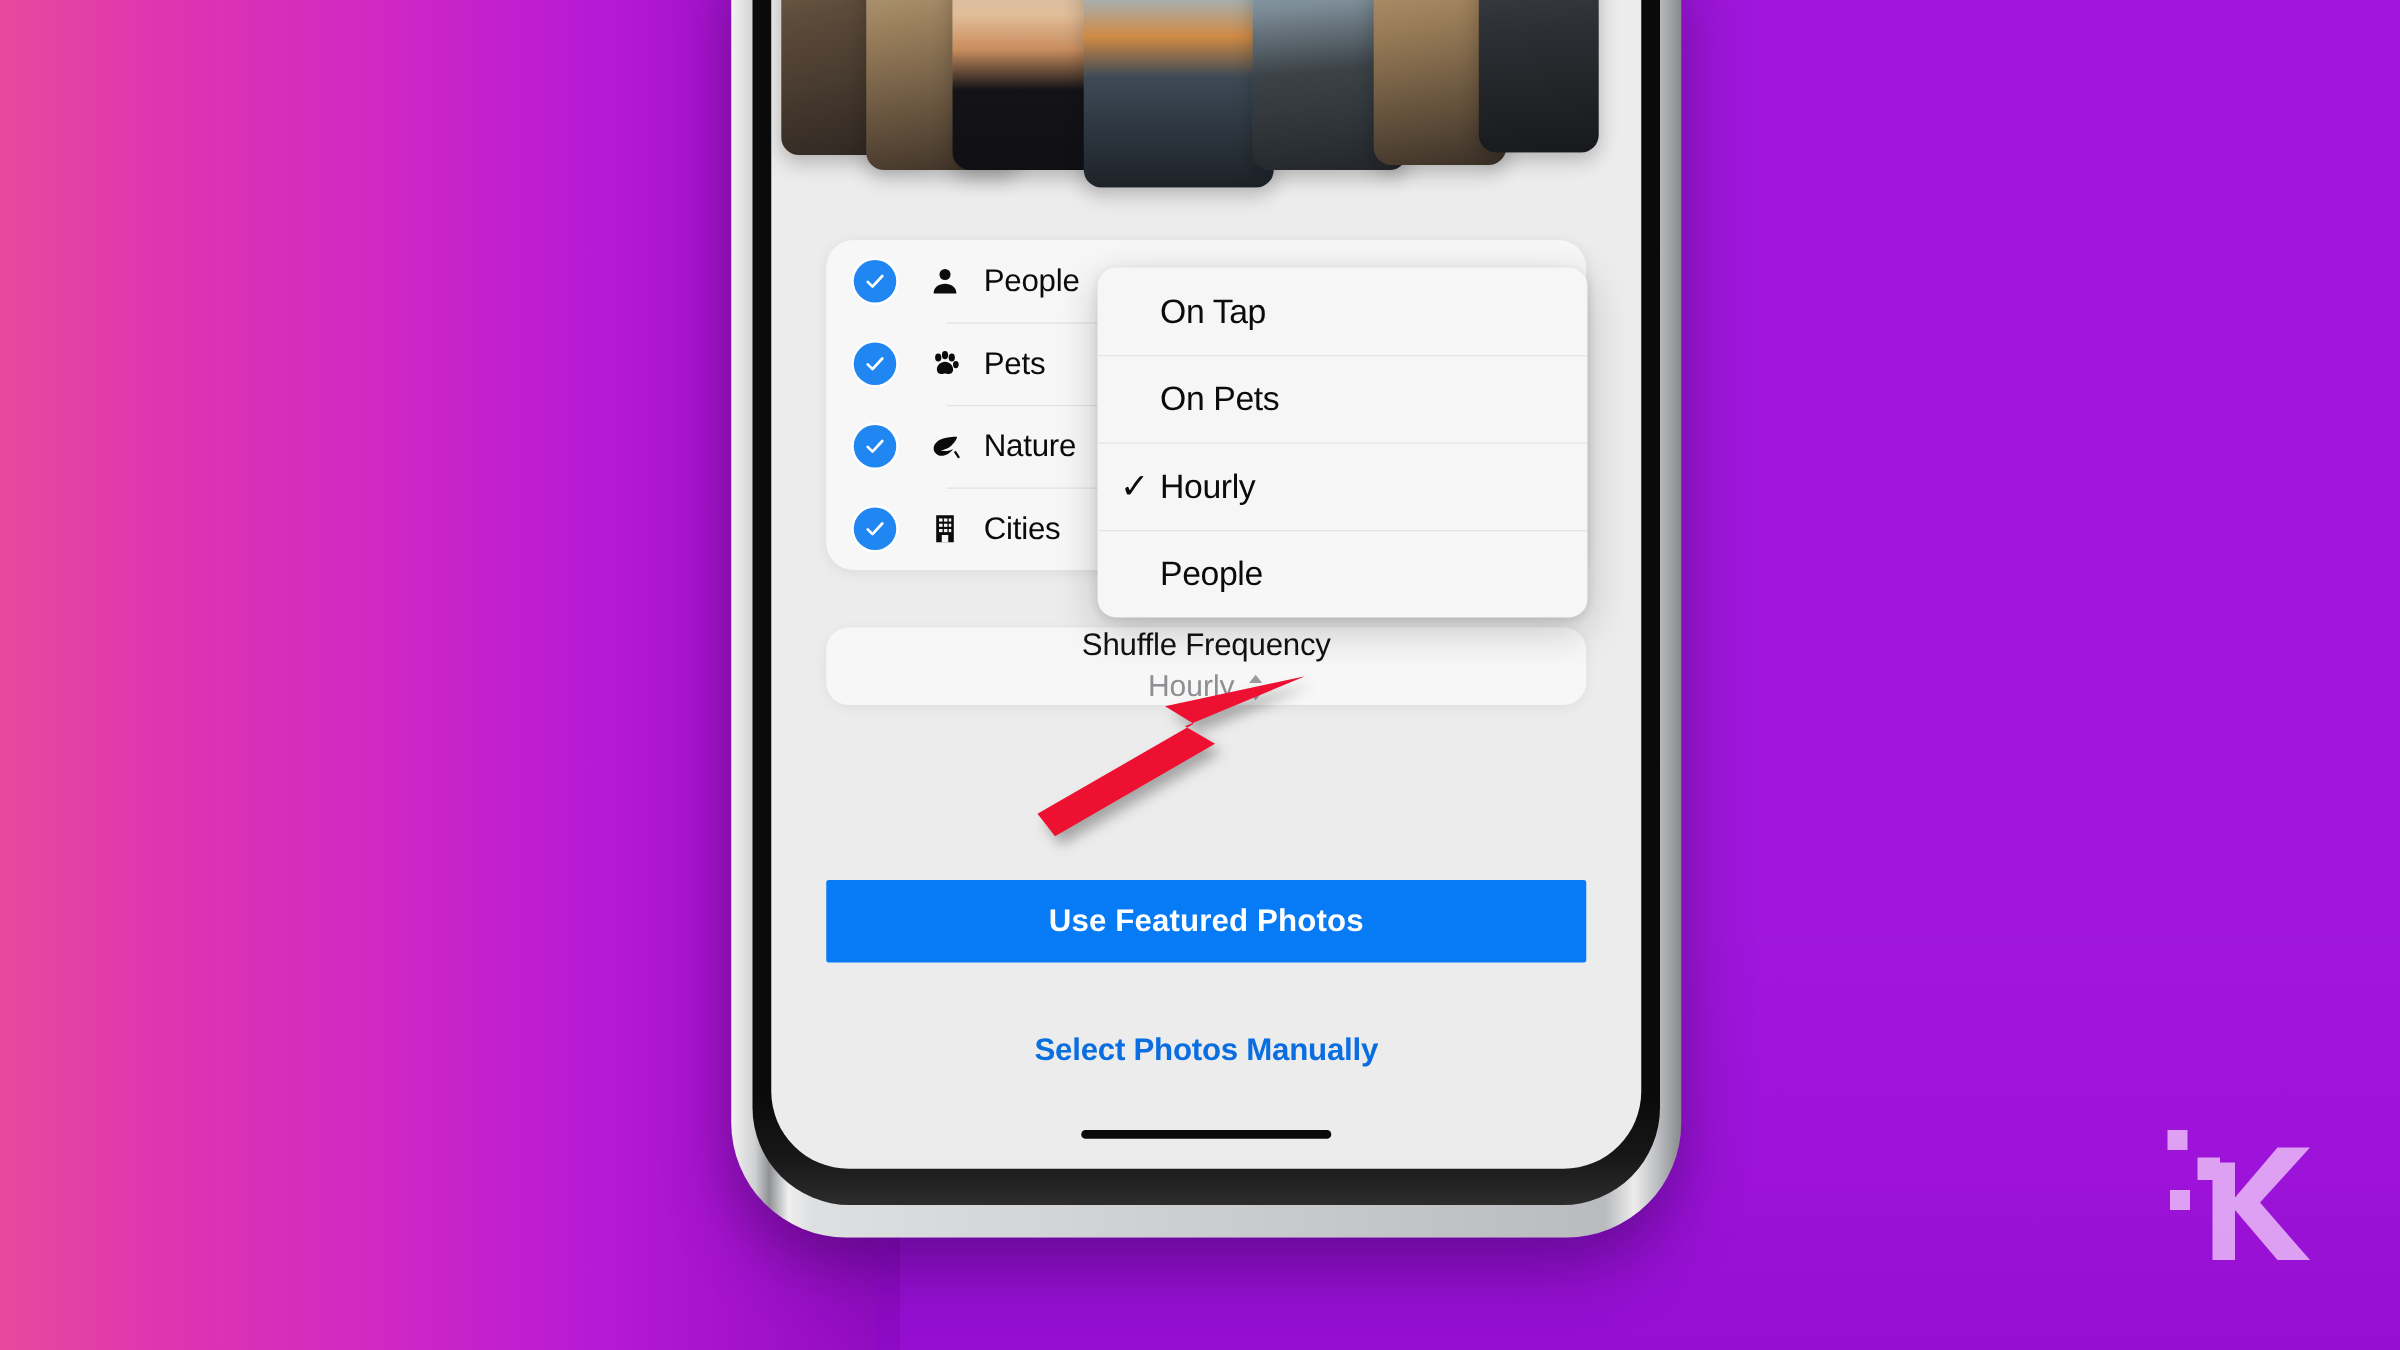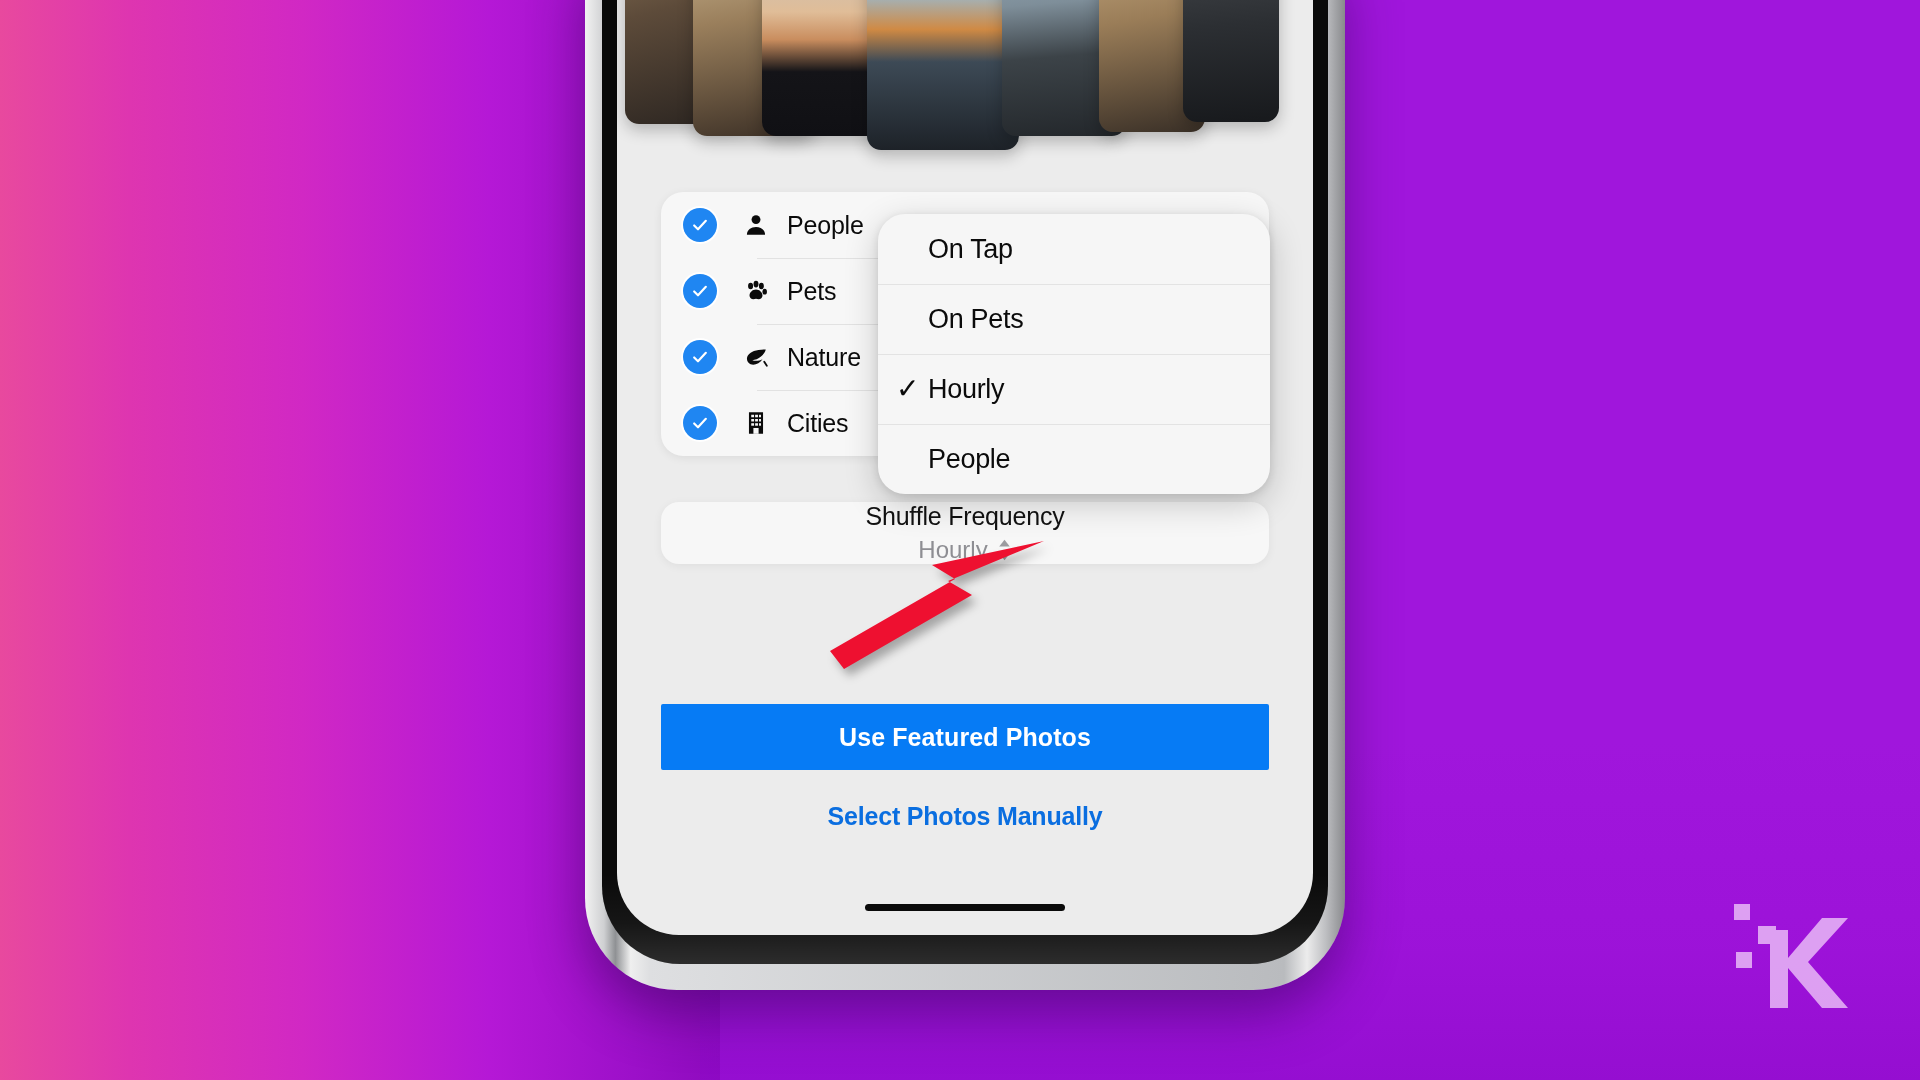--- a/index.html
+++ b/index.html
@@ -126,21 +126,21 @@
     font-size:24px; color:#8e8e93;
   }
   #shuffle-chevrons{ width:15px; height:24px; }
 
   
   #dropdown{
     position:absolute;
     left:261px; top:254px;
     width:392px;
     background:#f6f6f6;
-    border-radius:27px;
+    border-radius:15px;
     box-shadow:0 10px 34px rgba(0,0,0,.20), 0 2px 8px rgba(0,0,0,.10);
     overflow:hidden;
   }
   .menu-item{
     height:70px;
     display:flex; align-items:center;
     padding-left:18px;
     font-size:27px;
     color:#0b0b0b;
     letter-spacing:-.3px;
@@ -168,21 +168,21 @@
   
   #cta-button{
     position:absolute; left:44px; right:44px; top:744px;
     height:66px;
     background:#067BF5;
     border-radius:2px;
     display:flex; align-items:center; justify-content:center;
     color:#fff; font-size:25px; font-weight:bold; letter-spacing:.1px;
   }
   #secondary-link{
-    position:absolute; left:0; right:0; top:842px;
+    position:absolute; left:0; right:0; top:866px;
     text-align:center;
     color:#0a6ee0; font-size:25px; font-weight:bold; letter-spacing:-.2px;
   }
   #home-indicator{
     position:absolute; left:50%; transform:translateX(-50%);
     bottom:24px; width:200px; height:7px; border-radius:4px; background:#0a0a0a;
   }
 </style>
 </head>
 <body>

